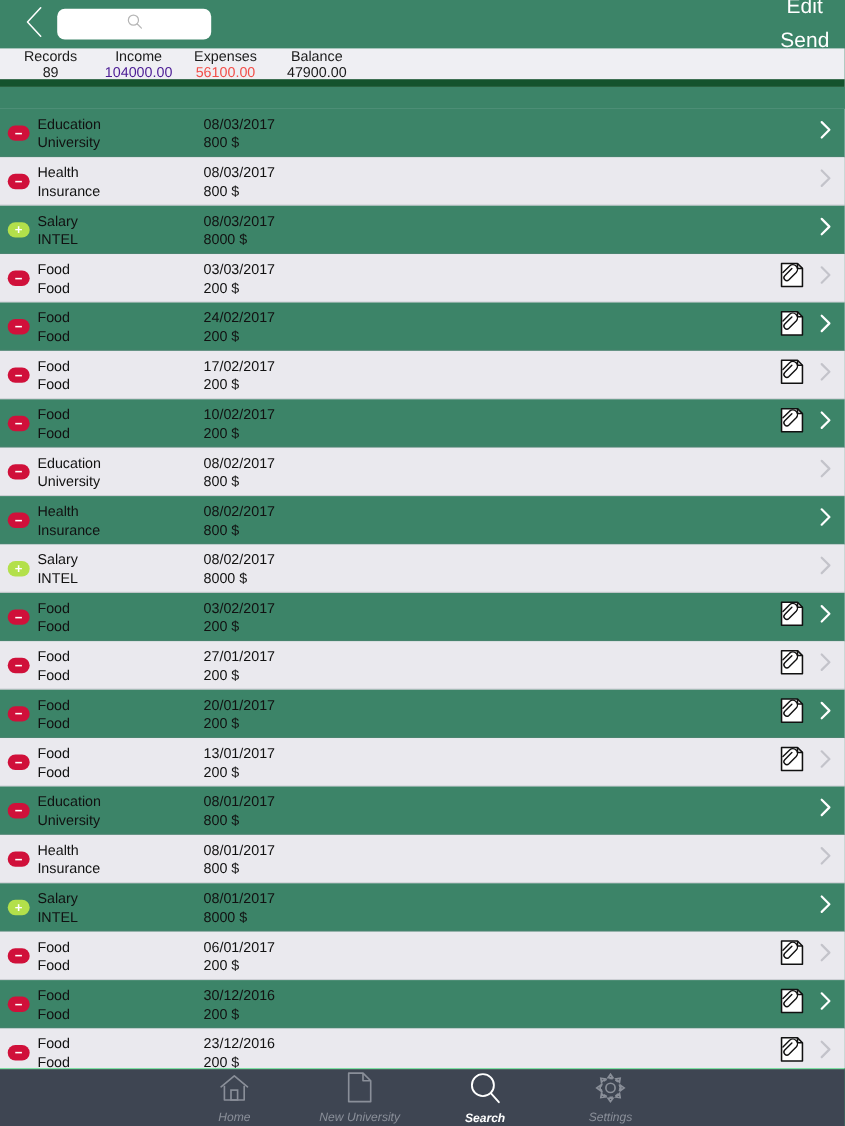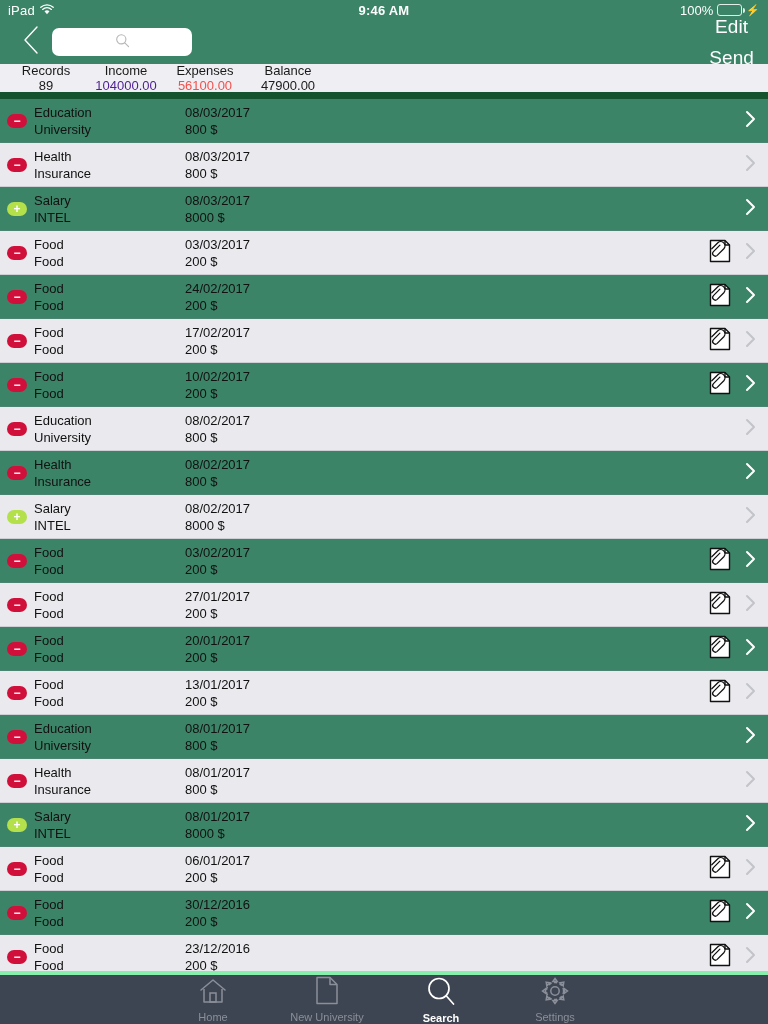--- a/index.html
+++ b/index.html
@@ -120,56 +120,36 @@
     margin-left:auto; display:flex; align-items:center; gap:10px;
     padding-right:12px;
   }
   .attach-slot { width:28px; height:28px; display:flex; align-items:center; justify-content:center; }
   .chev { width:12px; display:flex; align-items:center; justify-content:center; }
 
   
   .tabbar {
     position:absolute; left:0; right:0; bottom:0; height:53px;
     background:#3E4552; display:flex; align-items:center;
-    justify-content:center; gap:4px; border-top:4px solid #86efac;
+    justify-content:center; gap:4px; border-top:1px solid #86efac;font-style:italic;
   }
   .tab {
     width:110px; height:53px; display:flex; flex-direction:column;
     align-items:center; justify-content:center; gap:2px; cursor:pointer;
     color:#8A8F99;
   }
   .tab.active { color:#FFFFFF; }
   .tab-label { font-size:11px; line-height:12px; }
   .tab.active .tab-label { font-weight:bold; }
 </style>
 </head>
 <body>
 
 <div id="app">
 
-  <div class="statusbar">
-    <div class="sb-left">
-      <span class="sb-device">iPad</span>
-      <span class="wifi-icon">
-        <svg width="14" height="11" viewBox="0 0 14 11">
-          <path d="M7 10.2 L4.5 7.2 A4 4 0 0 1 9.5 7.2 Z" fill="#fff"></path>
-          <path d="M2.6 5.4 A6.6 6.6 0 0 1 11.4 5.4" stroke="#fff" stroke-width="1.3" fill="none" stroke-linecap="round"></path>
-          <path d="M0.8 3.2 A9.3 9.3 0 0 1 13.2 3.2" stroke="#fff" stroke-width="1.3" fill="none" stroke-linecap="round"></path>
-        </svg>
-      </span>
-    </div>
-    <div class="sb-center">9:46 AM</div>
-    <div class="sb-right">
-      <span class="sb-batt-pct">100%</span>
-      <span class="battery">
-        <span class="battery-fill"></span>
-      </span>
-      <span class="bolt">⚡</span>
-    </div>
-  </div>
 
   <div class="navbar">
     <div class="back-btn">
       <span>
         <svg width="18" height="30" viewBox="0 0 18 30">
           <path d="M15 2 L3 15 L15 28" stroke="#ffffff" stroke-width="1.4" fill="none" stroke-linecap="round" stroke-linejoin="round"></path>
         </svg>
       </span>
     </div>
     <div class="search-field">

